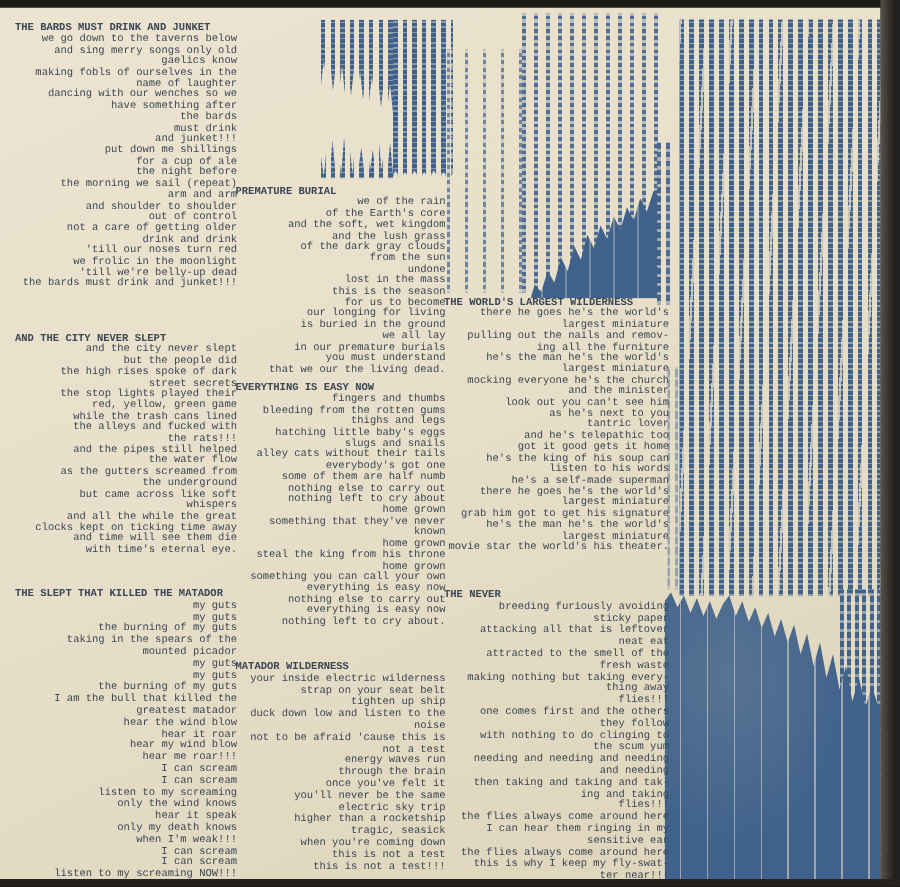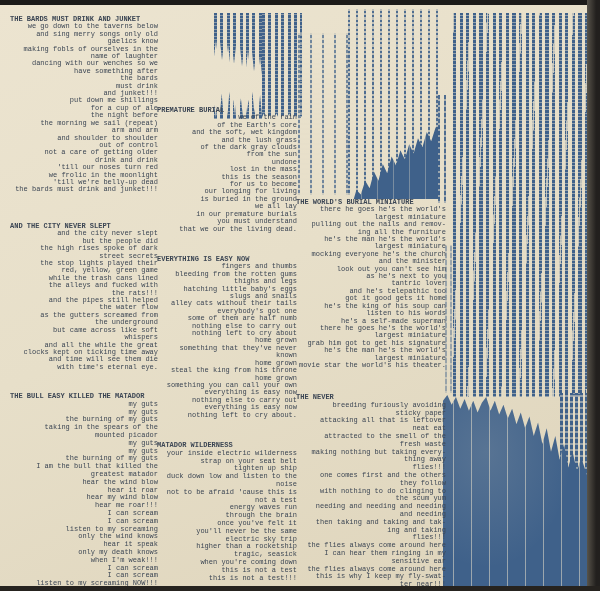--- a/index.html
+++ b/index.html
@@ -132,21 +132,21 @@
    as the gutters screamed from
    the underground
    but came across like soft
    whispers
 and all the while the great
 clocks kept on ticking time away
 and time will see them die
 with time's eternal eye.</div>
     </div>
     <div class="song lh78" style="left:10px;top:388px;width:148px">
-      <div class="t">THE BULL EASY KILLED THE MATADOR</div>
+      <div class="t">THE SLEPT THAT KILLED THE MATADOR</div>
       <div class="b">my guts
 my guts
 the burning of my guts
 taking in the spears of the
 mounted picador
 my guts
 my guts
 the burning of my guts
 I am the bull that killed the
 greatest matador
@@ -159,21 +159,21 @@
 listen to my screaming
    only the wind knows
    hear it speak
    only my death knows
    when I'm weak!!!
 I can scream
 I can scream
 listen to my screaming NOW!!!</div>
     </div>
 
-    <div class="song" style="left:157px;top:102px;width:140px">
+    <div class="song" style="left:157px;top:120px;width:140px">
       <div class="t">PREMATURE BURIAL</div>
       <div class="b">we of the rain
 of the Earth's core
 and the soft, wet kingdom
 and the lush grass
 of the dark gray clouds
 from the sun
 undone
 lost in the mass
    this is the season
@@ -224,21 +224,21 @@
    you'll never be the same
    electric sky trip
    higher than a rocketship
    tragic, seasick
    when you're coming down
 this is not a test
 this is not a test!!!</div>
     </div>
 
     <div class="song" style="left:296px;top:194px;width:150px">
-      <div class="t">THE WORLD'S BURIAL MINIATURE</div>
+      <div class="t">THE WORLD'S LARGEST WILDERNESS</div>
       <div class="b">there he goes he's the world's
 largest miniature
 pulling out the nails and remov-
 ing all the furniture
 he's the man he's the world's
 largest miniature
 mocking everyone he's the church
 and the minister
    look out you can't see him
    as he's next to you

